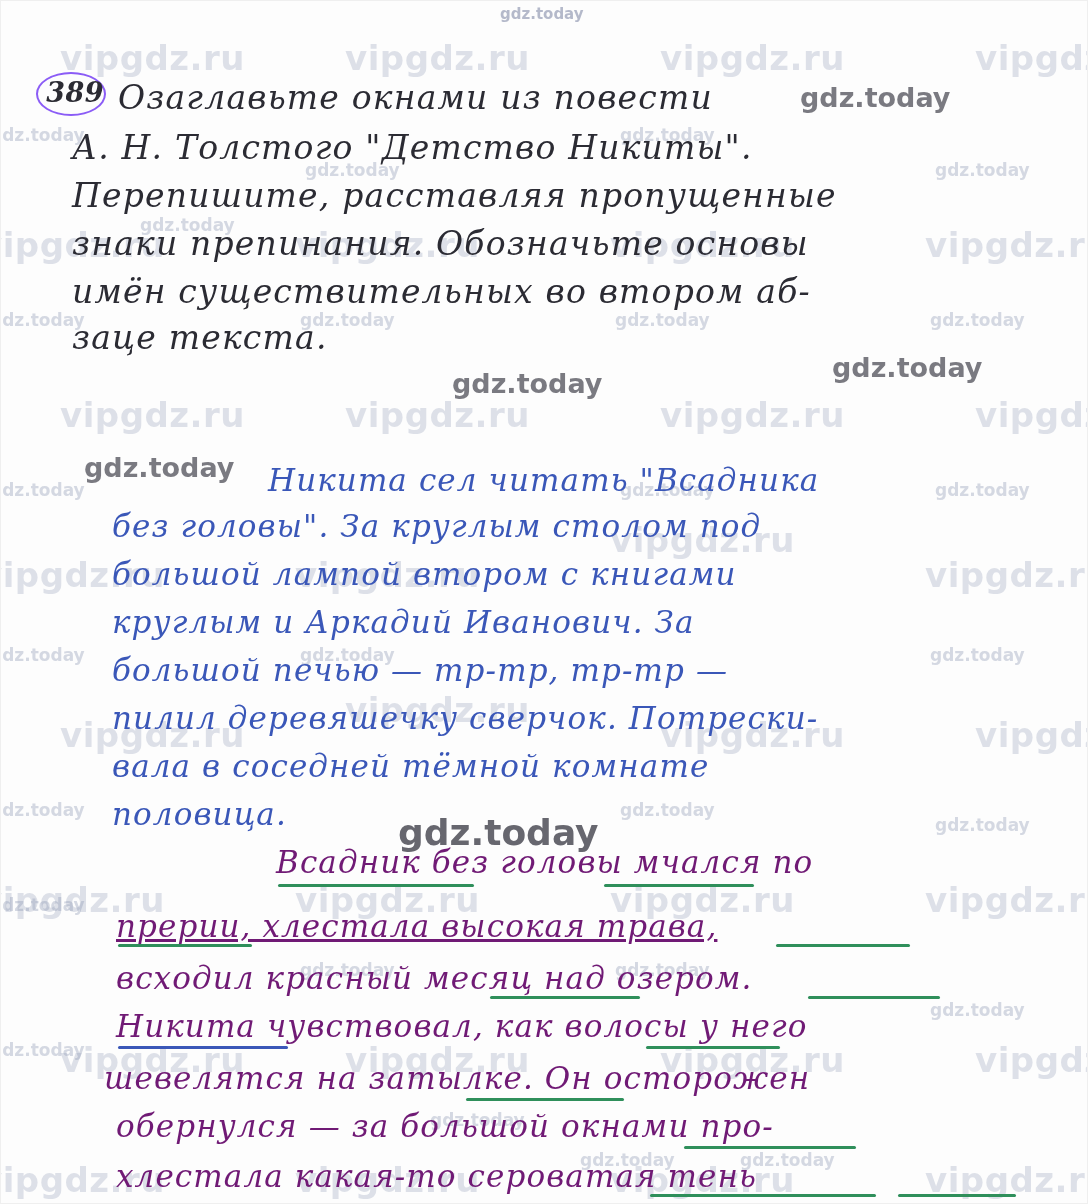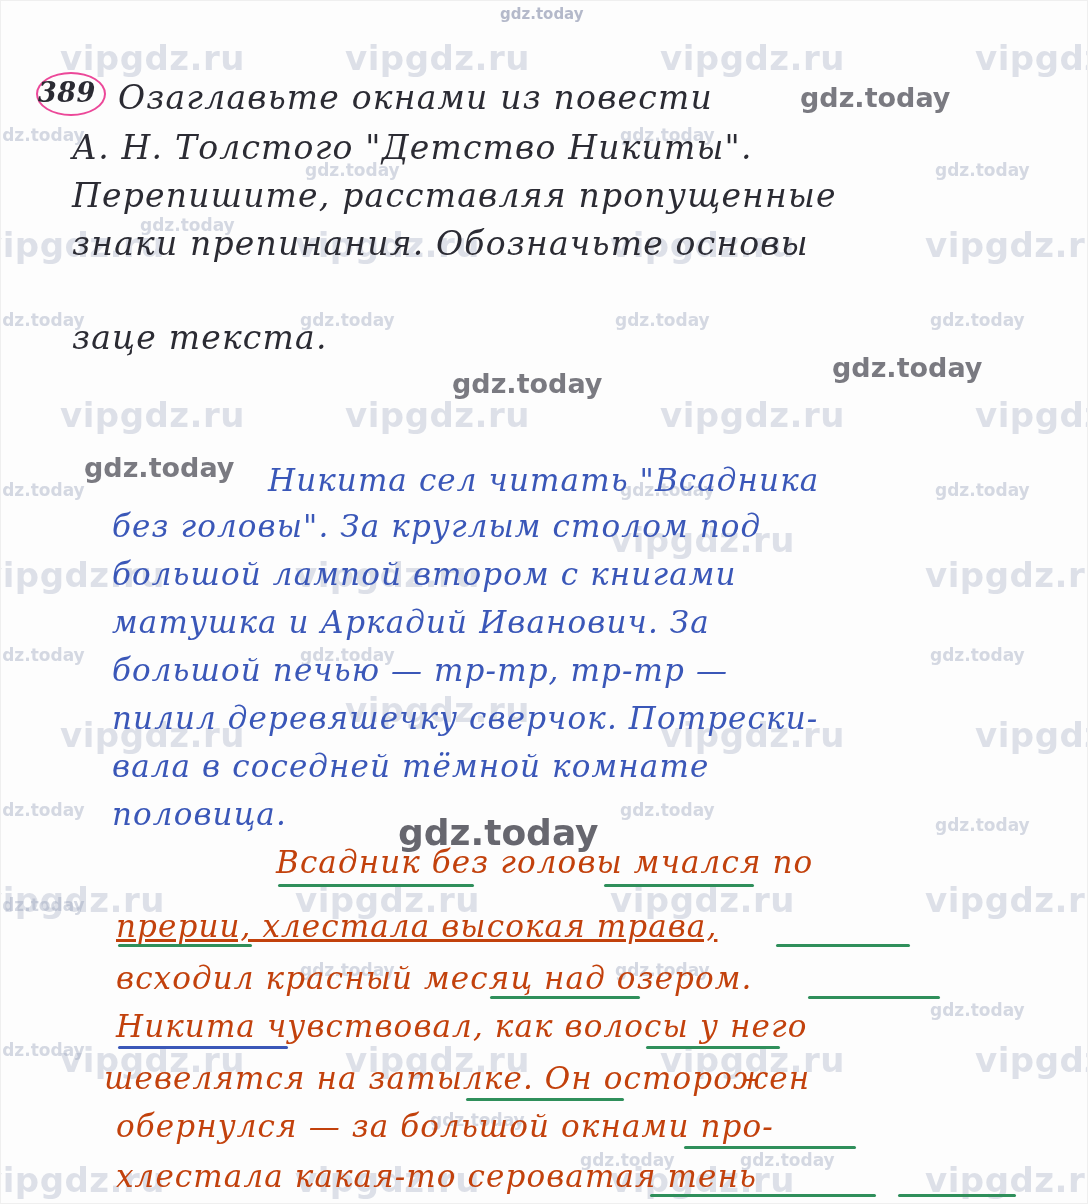--- a/index.html
+++ b/index.html
@@ -67,41 +67,41 @@
     color: #2b2b33;
     font-size: 33px;
     letter-spacing: 1.2px;
   }
   .hw-blue {
     color: #3a57b8;
     font-size: 31px;
     letter-spacing: 1.1px;
   }
   .hw-blue2 {
-    color: #c2410c;
+    color: #701a75;
     font-size: 31px;
     letter-spacing: 1.1px;
   }
 
   
   .ex-num {
     position: absolute;
     left: 36px;
     top: 72px;
     width: 66px;
     height: 40px;
-    border: 2px solid #ec4899;
+    border: 2px solid #8b5cf6;
     border-radius: 50%;
     color: #2b2b33;
     font-family: "DejaVu Serif", serif;
     font-style: italic;
     font-weight: 700;
     font-size: 27px;
     line-height: 38px;
-    text-align: left;
+    text-align: right;
     letter-spacing: 0.5px;
   }
 
   
   .ul {
     position: absolute;
     height: 3px;
     border-radius: 2px;
   }
   .ul-green { background: #2f8f5b; }
@@ -196,31 +196,32 @@
 
     <div class="wm wm-tiny" style="left:500px; top:5px;">gdz.today</div>
   </div>
 
   <div class="ex-num">389</div>
 
   <div class="hw hw-black" style="left:118px; top:78px;">Озаглавьте  окнами  из  повести</div>
   <div class="hw hw-black" style="left:72px;  top:128px;">А. Н. Толстого  "Детство  Никиты".</div>
   <div class="hw hw-black" style="left:72px;  top:176px;">Перепишите,  расставляя  пропущенные</div>
   <div class="hw hw-black" style="left:72px;  top:224px;">знаки  препинания.  Обозначьте  основы</div>
+  <div class="hw hw-black" style="left:72px;  top:272px;">имён  существительных  во  втором  аб-</div>
   <div class="hw hw-black" style="left:72px;  top:318px;">заце  текста.</div>
 
   <div class="wm wm-mid" style="left:800px; top:82px;">gdz.today</div>
   <div class="wm wm-mid" style="left:452px; top:368px;">gdz.today</div>
   <div class="wm wm-mid" style="left:832px; top:352px;">gdz.today</div>
   <div class="wm wm-mid" style="left:84px;  top:452px;">gdz.today</div>
 
   <div class="hw hw-blue" style="left:268px; top:462px;">Никита  сел  читать  "Всадника</div>
   <div class="hw hw-blue" style="left:112px; top:508px;">без  головы". За  круглым  столом  под</div>
   <div class="hw hw-blue" style="left:112px; top:556px;">большой  лампой  втором  с  книгами</div>
-  <div class="hw hw-blue" style="left:112px; top:604px;">матушка  и  Аркадий  Иванович.  За</div>
+  <div class="hw hw-blue" style="left:112px; top:604px;">круглым  и  Аркадий  Иванович.  За</div>
   <div class="hw hw-blue" style="left:112px; top:652px;">большой  печью — тр-тр, тр-тр —</div>
   <div class="hw hw-blue" style="left:112px; top:700px;">пилил  деревяшечку  сверчок.  Потрески-</div>
   <div class="hw hw-blue" style="left:112px; top:748px;">вала  в  соседней  тёмной  комнате</div>
   <div class="hw hw-blue" style="left:112px; top:796px;">половица.</div>
 
   <div class="wm wm-dark" style="left:398px; top:812px;">gdz.today</div>
 
   <div class="hw hw-blue2" style="left:276px; top:844px;">Всадник  без  головы  мчался  по</div>
   <div class="hw hw-blue2" style="left:116px; top:908px;text-decoration:underline;">прерии,  хлестала  высокая  трава,</div>
   <div class="hw hw-blue2" style="left:116px; top:960px;">всходил  красный  месяц  над  озером.</div>

